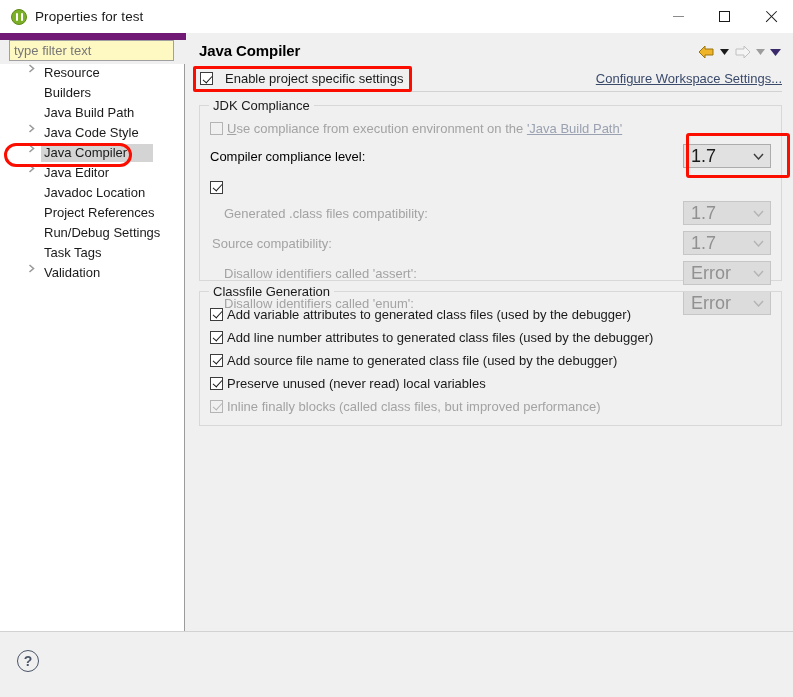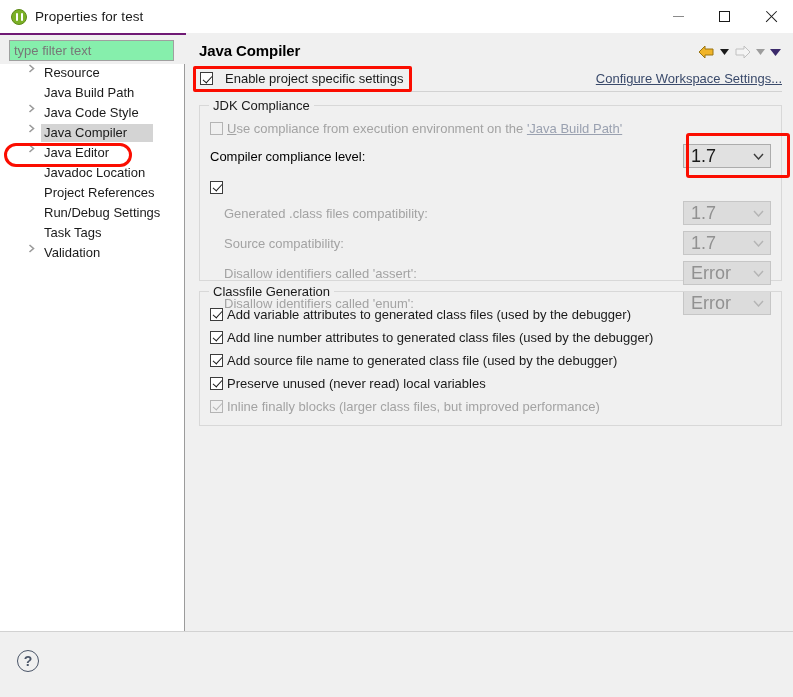--- a/index.html
+++ b/index.html
@@ -22,21 +22,21 @@
     overflow: hidden;
   }
 
   
   #titlebar {
     position: absolute;
     left: 0; top: 0;
     width: 793px;
     height: 33px;
     background: #ffffff;
-    border-bottom: 2px solid #701a75;
+    border-bottom: 7px solid #701a75;
     display: flex;
     align-items: center;
   }
   #app-icon {
     width: 16px; height: 16px;
     margin-left: 11px;
     border-radius: 50%;
     background: #7bb026;
     border: 1px solid #5e8a18;
     box-sizing: border-box;
@@ -88,21 +88,21 @@
     background: #1a1a1a;
   }
   .glyph-close::before { transform: rotate(45deg); transform-origin: center; }
   .glyph-close::after  { transform: rotate(-45deg); transform-origin: center; }
 
   
   #filter-box {
     position: absolute;
     left: 9px; top: 40px;
     width: 165px; height: 21px;
-    background: #86efac;
+    background: #fef9c3;
     border: 1px solid #a0a0a0;
     box-sizing: border-box;
     font-family: "Liberation Sans", sans-serif;
     font-size: 13px;
     color: #707070;
     padding: 0 4px;
     outline: none;
   }
   #filter-box::placeholder { color: #777777; opacity: 1; }
 
@@ -361,20 +361,24 @@
 
   <div id="tree-panel">
     <div id="tree-list">
         <div class="tree-item">
           <span class="tree-arrow">
             <svg width="7" height="9" viewBox="0 0 7 9">
               <path d="M1.5 1 L5.5 4.5 L1.5 8" fill="none" stroke="#9a9a9a" stroke-width="1.6"></path>
             </svg>
           </span>
           <span class="tree-label">Resource</span>
+        </div>
+        <div class="tree-item">
+          <span class="tree-arrow"></span>
+          <span class="tree-label">Builders</span>
         </div>
         <div class="tree-item">
           <span class="tree-arrow"></span>
           <span class="tree-label">Java Build Path</span>
         </div>
         <div class="tree-item">
           <span class="tree-arrow">
             <svg width="7" height="9" viewBox="0 0 7 9">
               <path d="M1.5 1 L5.5 4.5 L1.5 8" fill="none" stroke="#9a9a9a" stroke-width="1.6"></path>
             </svg>
@@ -494,21 +498,21 @@
             <span class="field-label dis">Generated .class files compatibility:</span>
           </div>
           <div class="combo dis" style="right: 10px; top: 95px;">
             <span>1.7</span>
             <span class="chev">
               <svg width="11" height="7" viewBox="0 0 11 7">
                 <path d="M1 1 L5.5 6 L10 1" fill="none" stroke="#b4b4b4" stroke-width="1.4"></path>
               </svg>
             </span>
           </div>
-          <div class="row" style="top: 127px; left: 24px;">
+          <div class="row" style="top: 127px; left: 12px;">
             <span class="field-label dis">Source compatibility:</span>
           </div>
           <div class="combo dis" style="right: 10px; top: 125px;">
             <span>1.7</span>
             <span class="chev">
               <svg width="11" height="7" viewBox="0 0 11 7">
                 <path d="M1 1 L5.5 6 L10 1" fill="none" stroke="#b4b4b4" stroke-width="1.4"></path>
               </svg>
             </span>
           </div>
@@ -551,21 +555,21 @@
           <div class="row" style="top: 58px;">
             <span class="cb checked"></span>
             <span class="cb-label">Add source file name to generated class file (used by the debugger)</span>
           </div>
           <div class="row" style="top: 81px;">
             <span class="cb checked"></span>
             <span class="cb-label">Preserve unused (never read) local variables</span>
           </div>
           <div class="row" style="top: 104px;">
             <span class="cb checked dis"></span>
-            <span class="cb-label dis">Inline finally blocks (larger class files, but improved performance)</span>
+            <span class="cb-label dis">Inline finally blocks (called class files, but improved performance)</span>
           </div>
         </div>
     </div>
 
     <div class="btn" id="btn-restore">Restore Defaults</div>
 
   </div>
 
   <div id="footer-rule"></div>
   <div id="footer">

